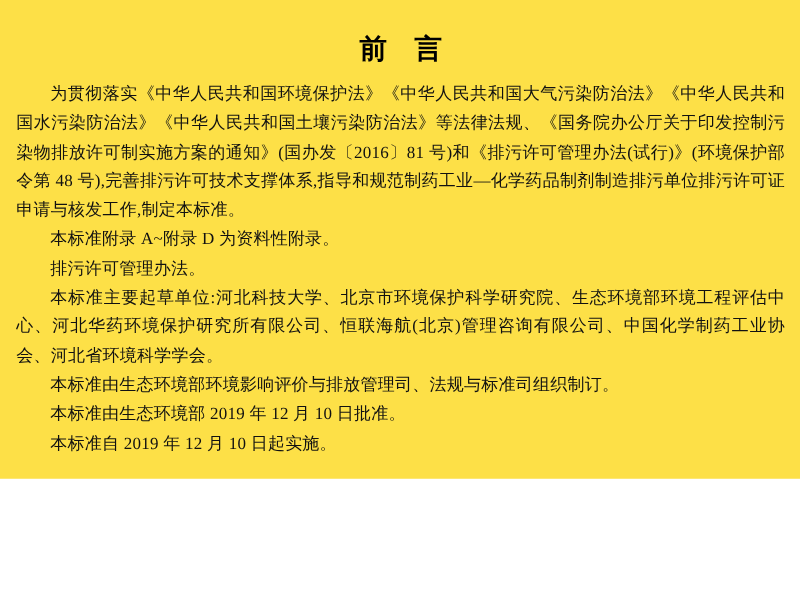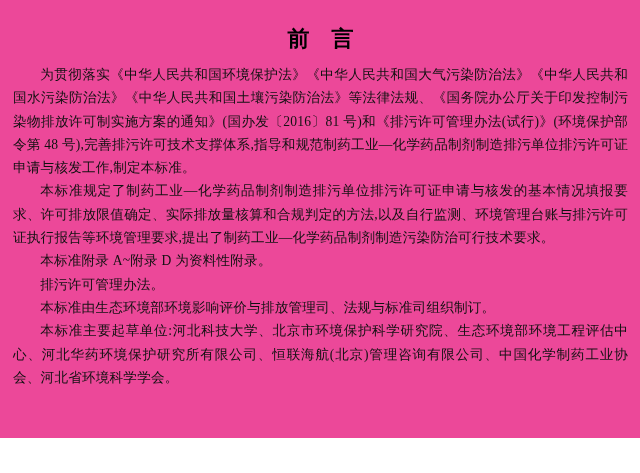--- a/index.html
+++ b/index.html
@@ -10,23 +10,23 @@
   body {
     width: 640px;
     height: 473px;
     overflow: hidden;
     color: #111111;
     font-family: "Liberation Serif", "DejaVu Serif", serif;
   }
   .page {
     box-sizing: border-box;
     width: 640px;
-    height: 438px;
+    height: 383px;
     padding: 26px 12px 0 13px;
-    background: #ec4899;
+    background: #fde047;
   }
   .doc-title {
     margin: 0 0 11px 0;
     text-align: center;
     font-family: "Liberation Sans", "DejaVu Sans", sans-serif;
     font-weight: bold;
     font-size: 22px;
     line-height: 26px;
     color: #000000;
   }
@@ -41,19 +41,20 @@
     word-break: break-all;
   }
 </style>
 </head>
 <body>
 
 <div class="page">
   <h1 class="doc-title">前　言</h1>
   <div class="doc-body">
     <p>为贯彻落实《中华人民共和国环境保护法》《中华人民共和国大气污染防治法》《中华人民共和国水污染防治法》《中华人民共和国土壤污染防治法》等法律法规、《国务院办公厅关于印发控制污染物排放许可制实施方案的通知》(国办发〔2016〕81 号)和《排污许可管理办法(试行)》(环境保护部令第 48 号),完善排污许可技术支撑体系,指导和规范制药工业—化学药品制剂制造排污单位排污许可证申请与核发工作,制定本标准。</p>
-    <p>本标准规定了制药工业—化学药品制剂制造排污单位排污许可证申请与核发的基本情况填报要求、许可排放限值确定、实际排放量核算和合规判定的方法,以及自行监测、环境管理台账与排污许可证执行报告等环境管理要求,提出了制药工业—化学药品制剂制造污染防治可行技术要求。</p>
     <p>本标准附录 A~附录 D 为资料性附录。</p>
     <p>排污许可管理办法。</p>
+    <p>本标准主要起草单位:河北科技大学、北京市环境保护科学研究院、生态环境部环境工程评估中心、河北华药环境保护研究所有限公司、恒联海航(北京)管理咨询有限公司、中国化学制药工业协会、河北省环境科学学会。</p>
     <p>本标准由生态环境部环境影响评价与排放管理司、法规与标准司组织制订。</p>
-    <p>本标准主要起草单位:河北科技大学、北京市环境保护科学研究院、生态环境部环境工程评估中心、河北华药环境保护研究所有限公司、恒联海航(北京)管理咨询有限公司、中国化学制药工业协会、河北省环境科学学会。</p>
+    <p>本标准由生态环境部 2019 年 12 月 10 日批准。</p>
+    <p>本标准自 2019 年 12 月 10 日起实施。</p>
   </div>
 </div>
 
 </body></html>

